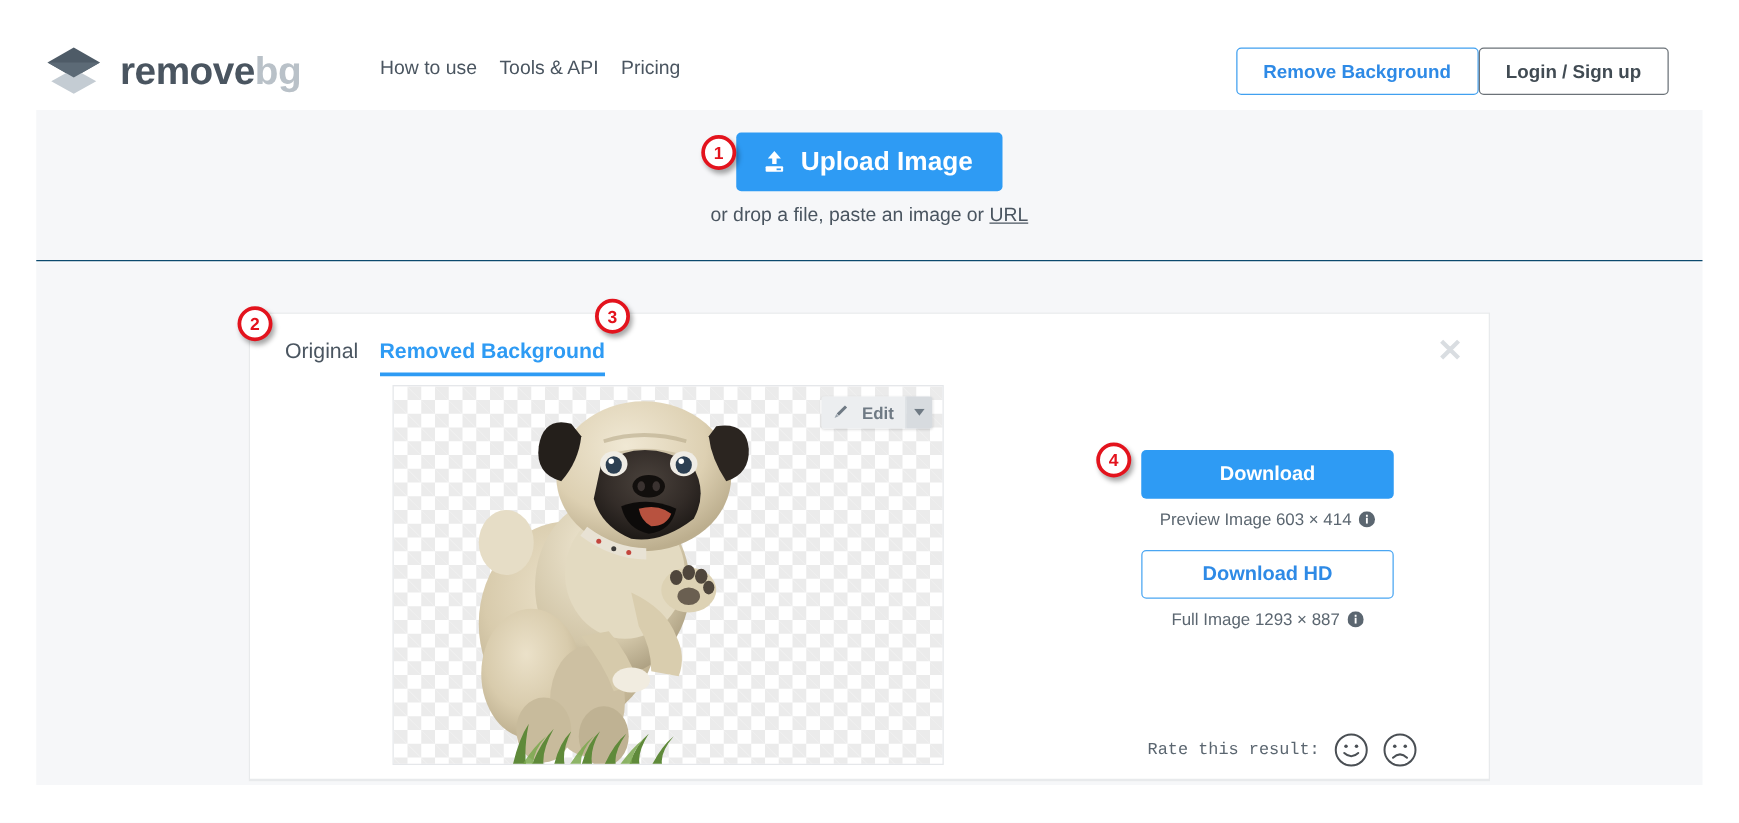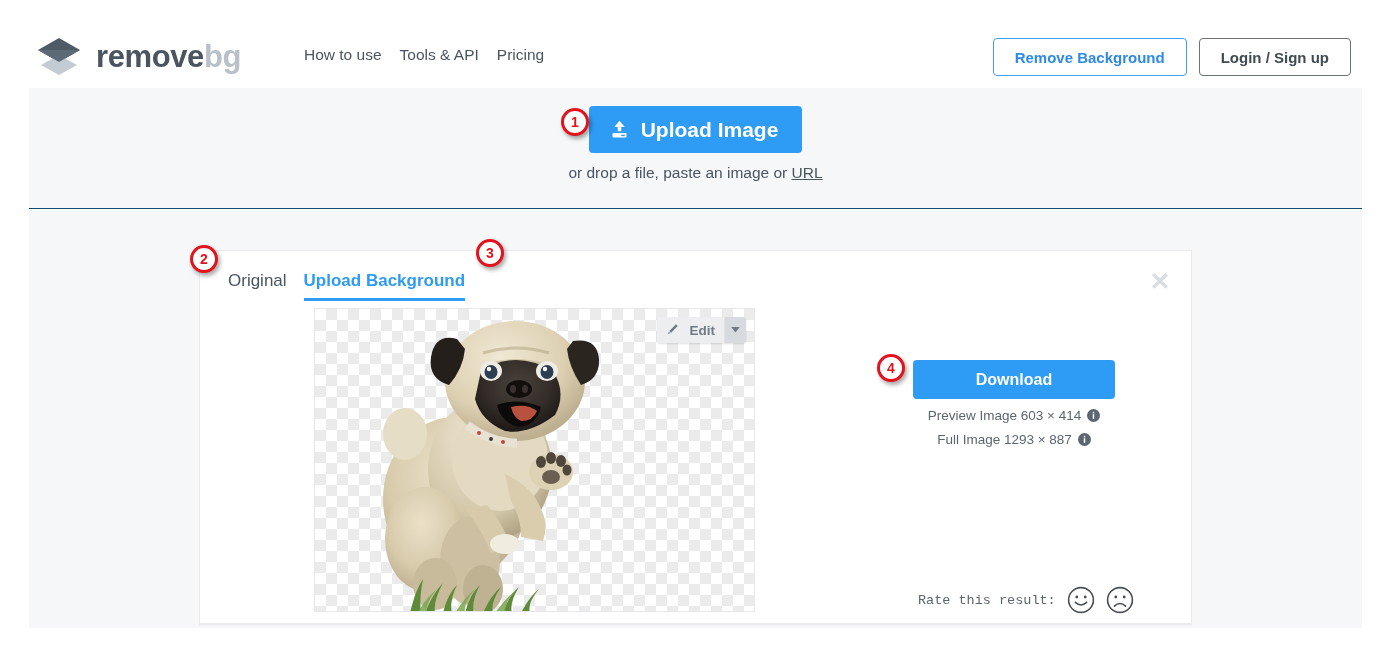--- a/index.html
+++ b/index.html
@@ -23,21 +23,21 @@
   .logo-mark { width: 46px; height: 40px; display: block; }
   .logo-text { font-size: 31px; font-weight: bold; letter-spacing: -0.4px; line-height: 1; }
   .logo-text .t1 { color: #4a5560; }
   .logo-text .t2 { color: #b9c1c8; }
 
   .nav { position: absolute; left: 304px; top: 46px; display: flex; gap: 18px; }
   .nav a {
     font-size: 15.5px; color: #4a5560; text-decoration: none; white-space: nowrap;
   }
 
-  .hdr-btns { position: absolute; right: 40px; top: 38px; display: flex; gap: 12px; }
+  .hdr-btns { position: absolute; right: 56px; top: 38px; display: flex; }
   .btn {
     font-family: "Liberation Sans", sans-serif;
     border-radius: 4px; cursor: pointer; white-space: nowrap;
     display: inline-flex; align-items: center; justify-content: center;
   }
   .btn-outline-blue {
     height: 38px; padding: 0 21px; border: 1px solid #40a0f0;
     background: #fff; color: #2e8ae6; font-size: 15px; font-weight: bold;
   }
   .btn-outline-gray {
@@ -209,21 +209,21 @@
       <span>or drop a file, paste an image or </span><a class="url-link" href="#">URL</a>
     </div>
   </div>
 
   <div class="main-area"></div>
 
   <div class="card">
 
     <div class="tabs">
       <button class="tab">Original</button>
-      <button class="tab active">Upload Background</button>
+      <button class="tab active">Removed Background</button>
     </div>
 
     <div class="close-x">✕</div>
 
     <div class="preview">
       <svg class="dog" viewBox="0 0 441 304">
         <defs>
           <radialGradient id="furA" cx="45%" cy="35%" r="70%">
             <stop offset="0%" stop-color="#ebe1c9"></stop>
             <stop offset="60%" stop-color="#d8cbac"></stop>
@@ -345,20 +345,21 @@
         <span>Preview Image 603 × 414</span>
         <span>
           <svg class="info-icon" viewBox="0 0 14 14">
             <circle cx="7" cy="7" r="7" fill="#5b6670"></circle>
             <rect x="6.2" y="5.6" width="1.6" height="5" fill="#ffffff"></rect>
             <rect x="6.2" y="3" width="1.6" height="1.8" fill="#ffffff"></rect>
           </svg>
         </span>
       </div>
 
+      <button class="btn-download-hd">Download HD</button>
       <div class="meta">
         <span>Full Image 1293 × 887</span>
         <span>
           <svg class="info-icon" viewBox="0 0 14 14">
             <circle cx="7" cy="7" r="7" fill="#5b6670"></circle>
             <rect x="6.2" y="5.6" width="1.6" height="5" fill="#ffffff"></rect>
             <rect x="6.2" y="3" width="1.6" height="1.8" fill="#ffffff"></rect>
           </svg>
         </span>
       </div>

